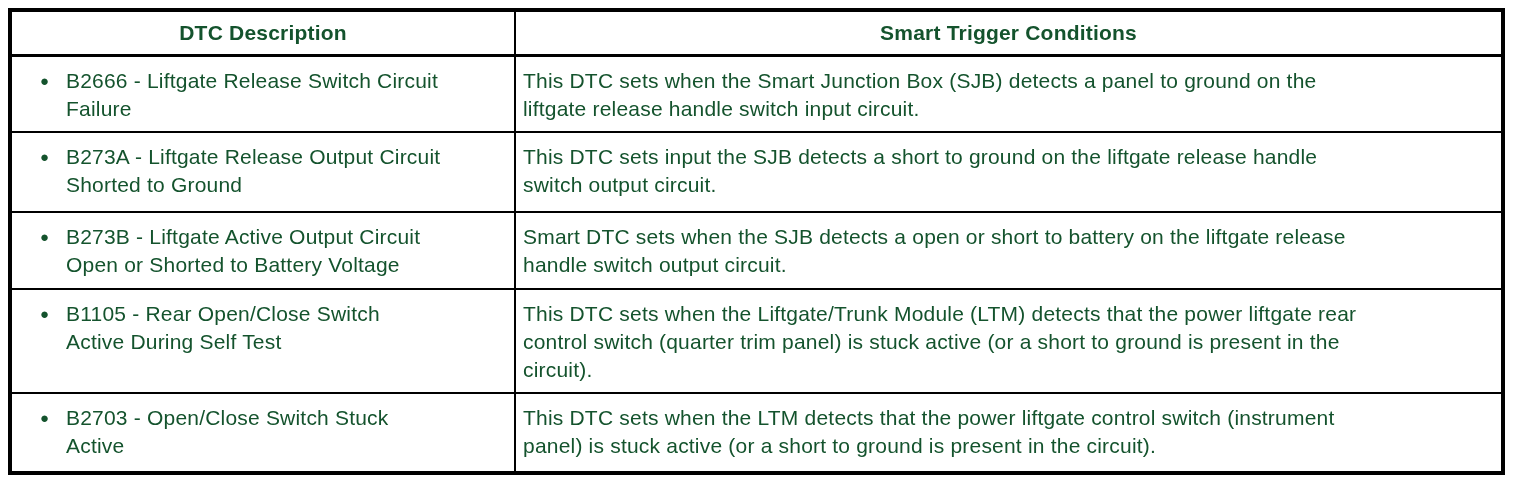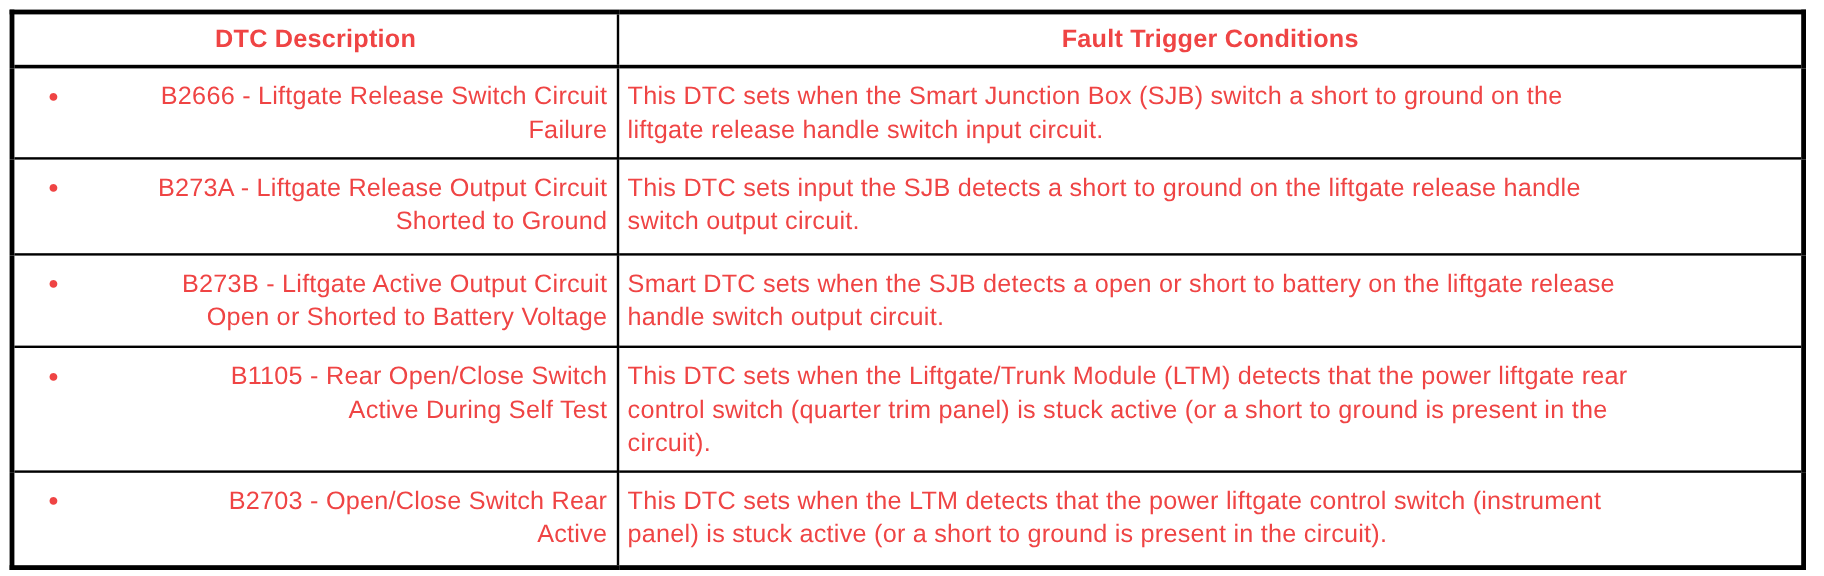--- a/index.html
+++ b/index.html
@@ -24,21 +24,21 @@
     width: 1497px;
     border-collapse: collapse;
     table-layout: fixed;
     background: #ffffff;
   }
   table.dtc-table col.c1 { width: 505px; }
   table.dtc-table th,
   table.dtc-table td {
     border: 2px solid #000000;
     vertical-align: top;
-    color: #ef4444;
+    color: #14532d;
     font-size: 21px;
     line-height: 28px;
     letter-spacing: 0.2px;
     box-sizing: border-box;
   }
   
   table.dtc-table tr > *:first-child { border-left: 4px solid #000; }
   table.dtc-table tr > *:last-child  { border-right: 4px solid #000; }
   table.dtc-table thead th           { border-top: 4px solid #000; border-bottom: 3px solid #000; }
   table.dtc-table tbody tr:last-child > * { border-bottom: 4px solid #000; }
@@ -58,52 +58,51 @@
   }
   .bullet {
     flex: 0 0 26px;
     width: 26px;
     font-size: 15px;
     line-height: 28px;
   }
   .dtc-text {
     flex: 1 1 auto;
     white-space: pre-line;
-    text-align: right;
   }
   td.cond-cell {
     padding: 10px 6px 8px 7px;
     white-space: pre-line;
   }
 </style>
 </head>
 <body>
 
 <div class="page">
   <table class="dtc-table">
     <colgroup>
         <col class="c1">
         <col class="c2">
       </colgroup>
     <thead>
       <tr>
         <th style="height:45px">DTC Description</th>
-        <th>Fault Trigger Conditions</th>
+        <th>Smart Trigger Conditions</th>
       </tr>
     </thead>
     <tbody>
       <tr style="height:77px">
         <td class="dtc-cell">
           <div class="dtc-inner">
             <span class="bullet">●</span>
             <div class="dtc-text">B2666 - Liftgate Release Switch Circuit
 Failure</div>
           </div>
         </td>
-        <td class="cond-cell">This DTC sets when the Smart Junction Box (SJB) switch a short to ground on the
+        <td class="cond-cell">This DTC sets when the Smart Junction Box (SJB) detects a panel to ground on the
 liftgate release handle switch input circuit.</td>
       </tr>
       <tr style="height:80px">
         <td class="dtc-cell">
           <div class="dtc-inner">
             <span class="bullet">●</span>
             <div class="dtc-text">B273A - Liftgate Release Output Circuit
 Shorted to Ground</div>
           </div>
         </td>
@@ -130,21 +129,21 @@
           </div>
         </td>
         <td class="cond-cell">This DTC sets when the Liftgate/Trunk Module (LTM) detects that the power liftgate rear
 control switch (quarter trim panel) is stuck active (or a short to ground is present in the
 circuit).</td>
       </tr>
       <tr style="height:80px">
         <td class="dtc-cell">
           <div class="dtc-inner">
             <span class="bullet">●</span>
-            <div class="dtc-text">B2703 - Open/Close Switch Rear
+            <div class="dtc-text">B2703 - Open/Close Switch Stuck
 Active</div>
           </div>
         </td>
         <td class="cond-cell">This DTC sets when the LTM detects that the power liftgate control switch (instrument
 panel) is stuck active (or a short to ground is present in the circuit).</td>
       </tr>
     </tbody>
   </table>
 </div>
 

